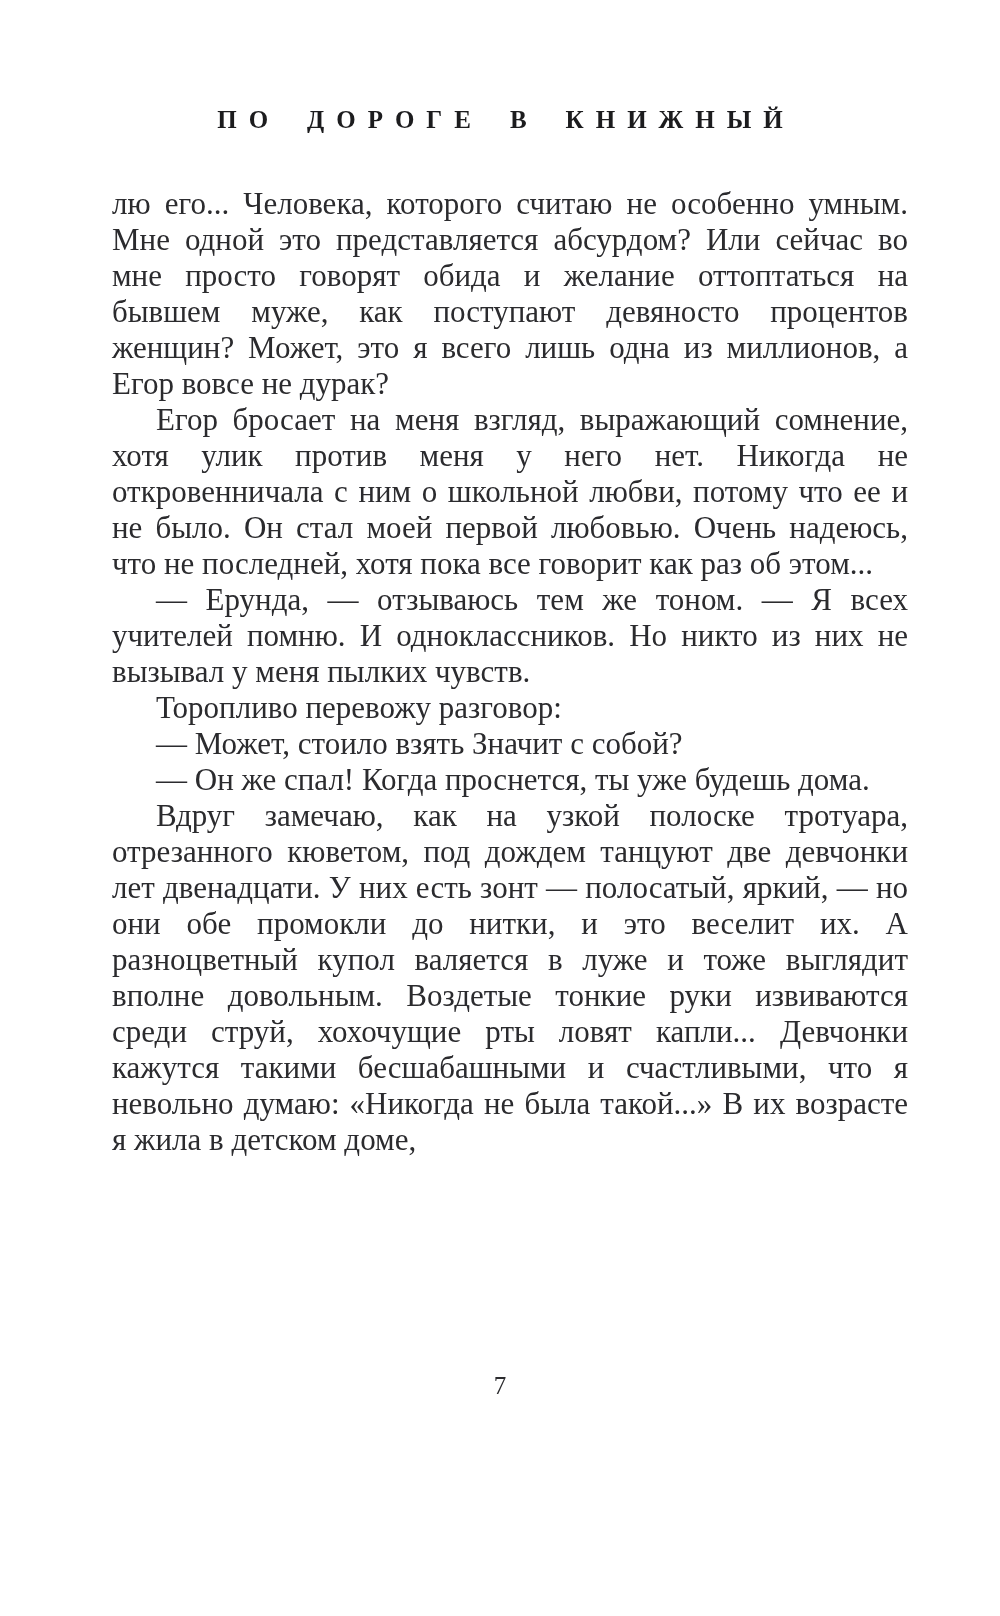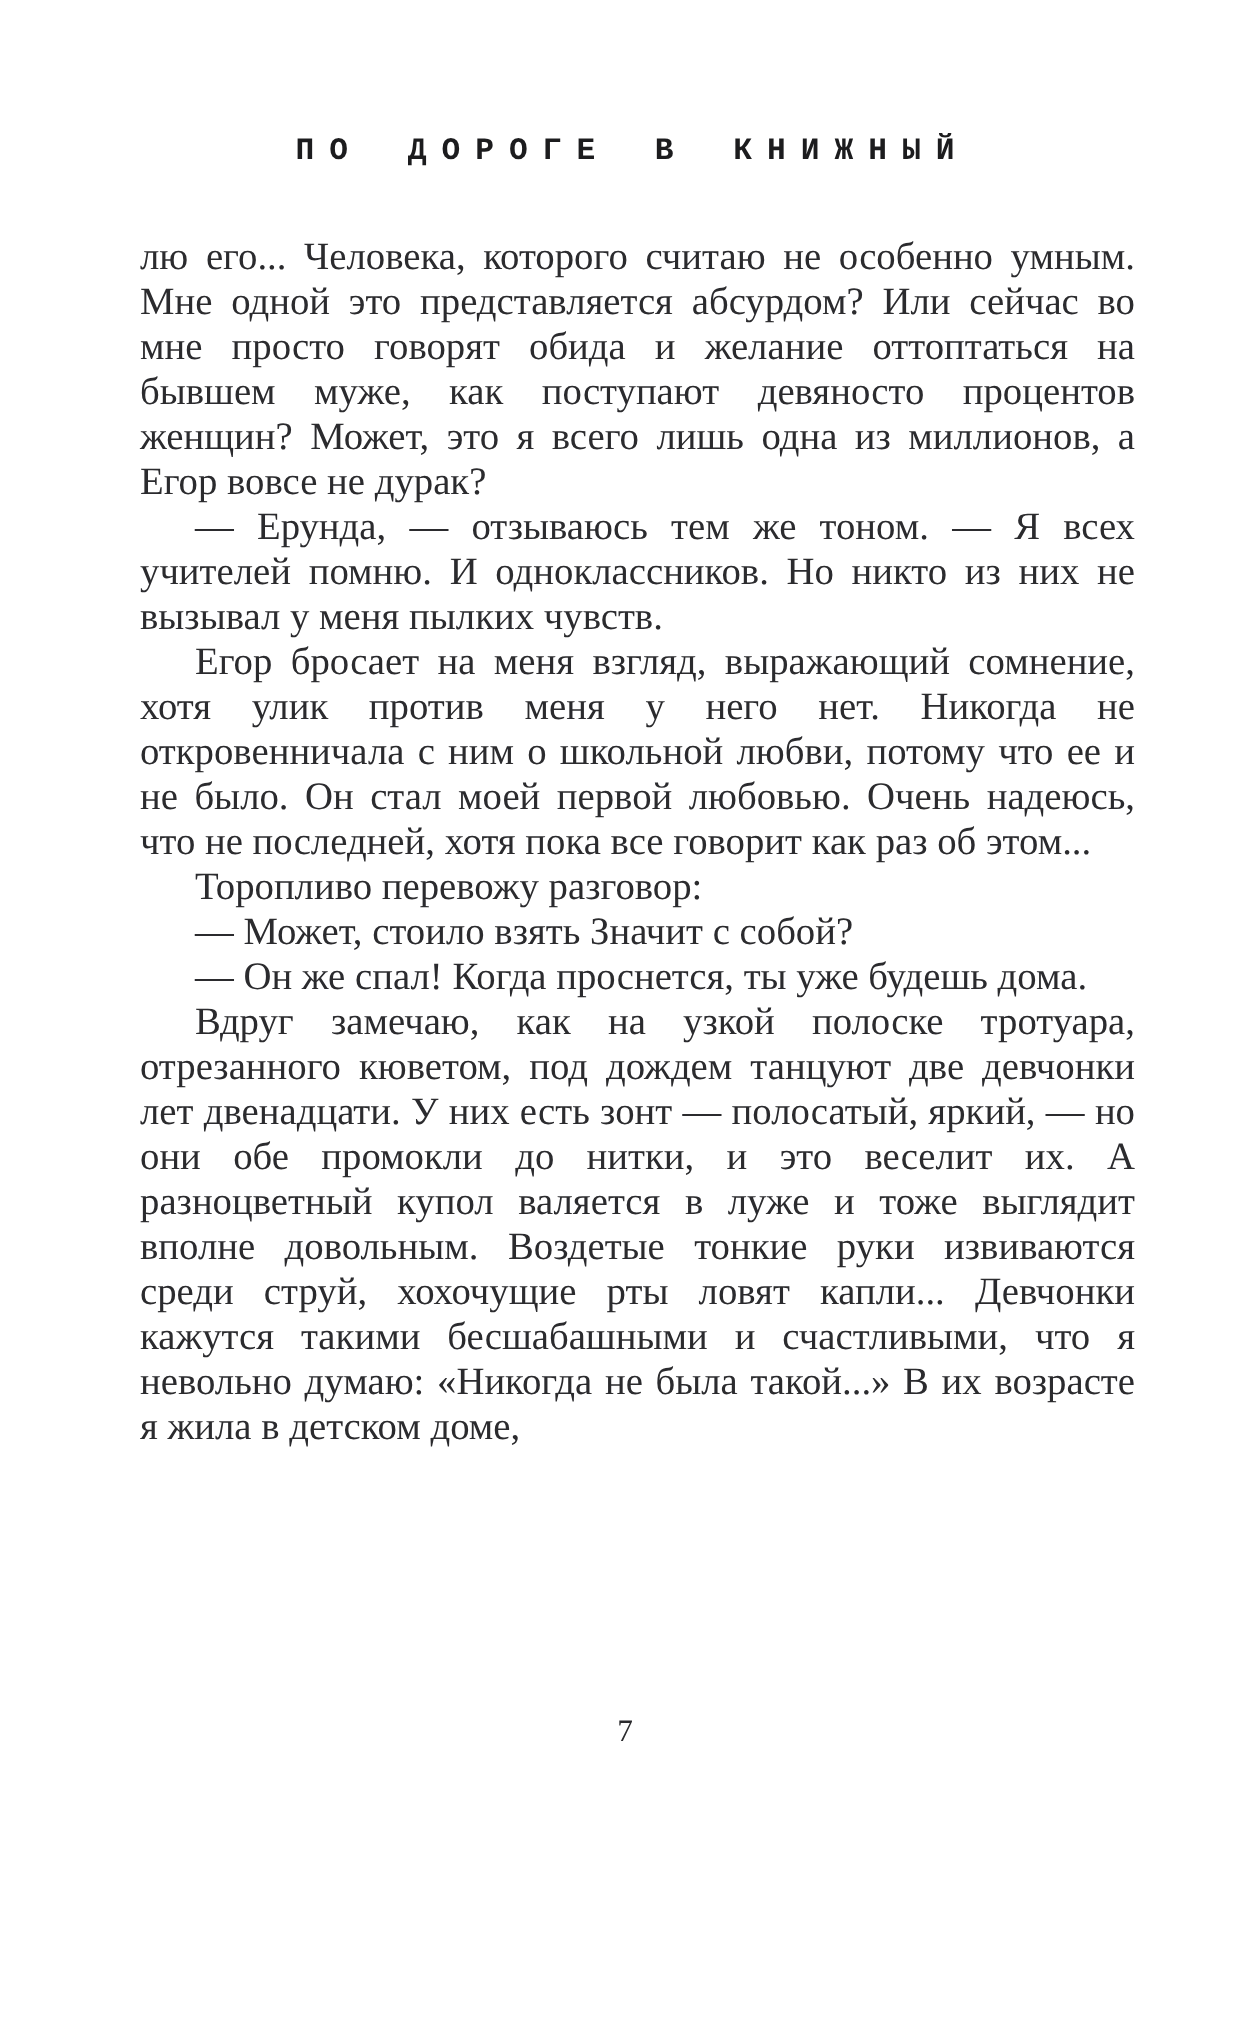--- a/index.html
+++ b/index.html
@@ -14,21 +14,21 @@
     margin: 0 auto;
     background: #ffffff;
     box-sizing: border-box;
     font-family: "Liberation Serif", "DejaVu Serif", serif;
     color: #2b2b2e;
     overflow: hidden;
   }
   .running-head {
     margin-top: 106px;
     text-align: center;
-    font-family: Liberation Mono, monospace;
+    font-family: Liberation Serif, serif;
     font-weight: 700;
     font-size: 25px;
     letter-spacing: 0.48em;
     word-spacing: 0.35em;
     color: #1c1c1e;
     text-indent: 0.48em; 
     white-space: nowrap;
   }
   .text-block {
     margin: 52px 92px 0 112px;
@@ -57,22 +57,22 @@
 </style>
 </head>
 <body>
 
 <div class="page">
 
   <div class="running-head">ПО ДОРОГЕ В КНИЖНЫЙ</div>
 
   <div class="text-block">
     <p class="no-indent">лю его... Человека, которого считаю не особенно умным. Мне одной это представляется абсурдом? Или сейчас во мне просто говорят обида и желание оттоптаться на бывшем муже, как поступают девяносто процентов женщин? Может, это я всего лишь одна из миллионов, а Егор вовсе не дурак?</p>
+    <p>Егор бросает на меня взгляд, выражающий сомнение, хотя улик против меня у него нет. Никогда не откровенничала с ним о школьной любви, потому что ее и не было. Он стал моей первой любовью. Очень надеюсь, что не последней, хотя пока все говорит как раз об этом...</p>
     <p>— Ерунда, — отзываюсь тем же тоном. — Я всех учителей помню. И одноклассников. Но никто из них не вызывал у меня пылких чувств.</p>
-    <p>Егор бросает на меня взгляд, выражающий сомнение, хотя улик против меня у него нет. Никогда не откровенничала с ним о школьной любви, потому что ее и не было. Он стал моей первой любовью. Очень надеюсь, что не последней, хотя пока все говорит как раз об этом...</p>
     <p>Торопливо перевожу разговор:</p>
     <p>— Может, стоило взять Значит с собой?</p>
     <p>— Он же спал! Когда проснется, ты уже будешь дома.</p>
     <p>Вдруг замечаю, как на узкой полоске тротуара, отрезанного кюветом, под дождем танцуют две девчонки лет двенадцати. У них есть зонт — полосатый, яркий, — но они обе промокли до нитки, и это веселит их. А разноцветный купол валяется в луже и тоже выглядит вполне довольным. Воздетые тонкие руки извиваются среди струй, хохочущие рты ловят капли... Девчонки кажутся такими бесшабашными и счастливыми, что я невольно думаю: «Никогда не была такой...» В их возрасте я жила в детском доме,</p>
   </div>
 
   <div class="page-number">7</div>
 
 </div>
 

